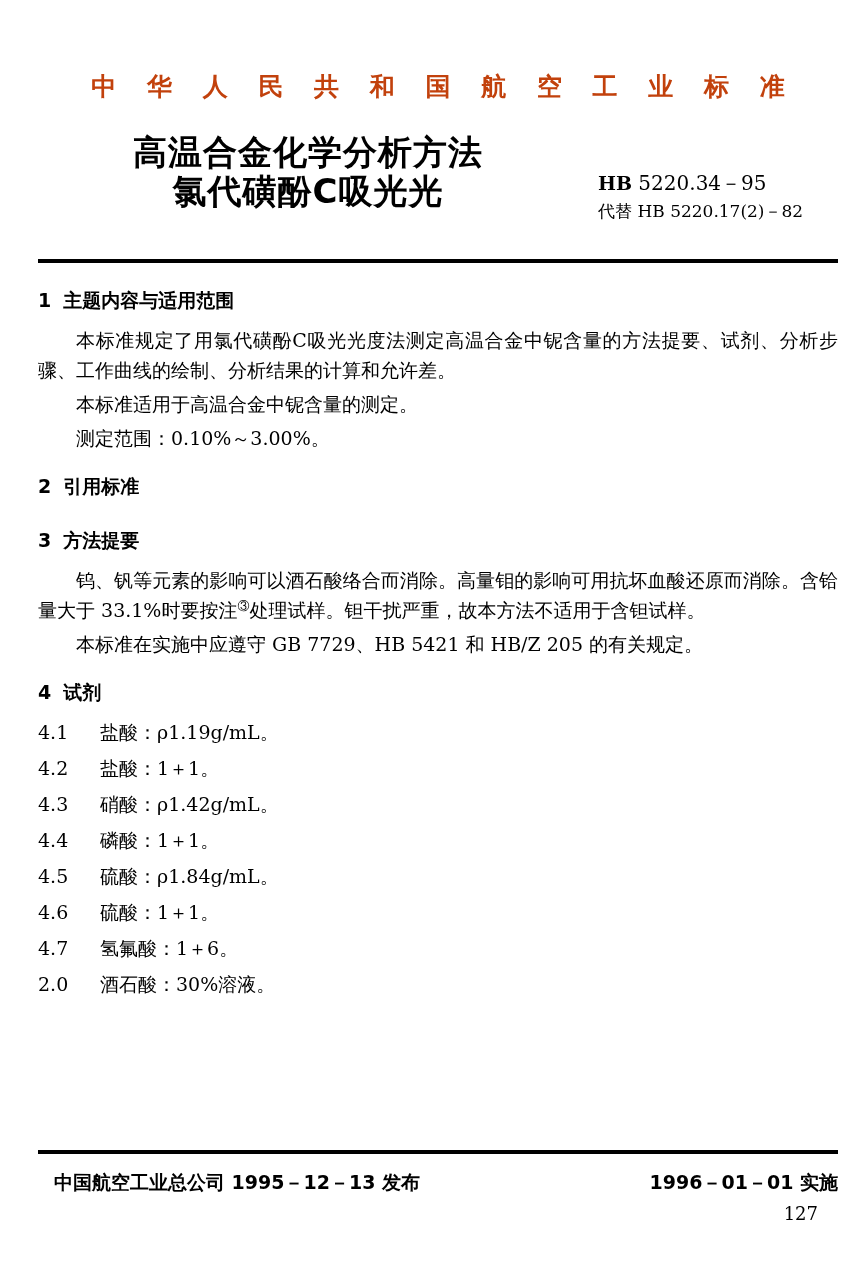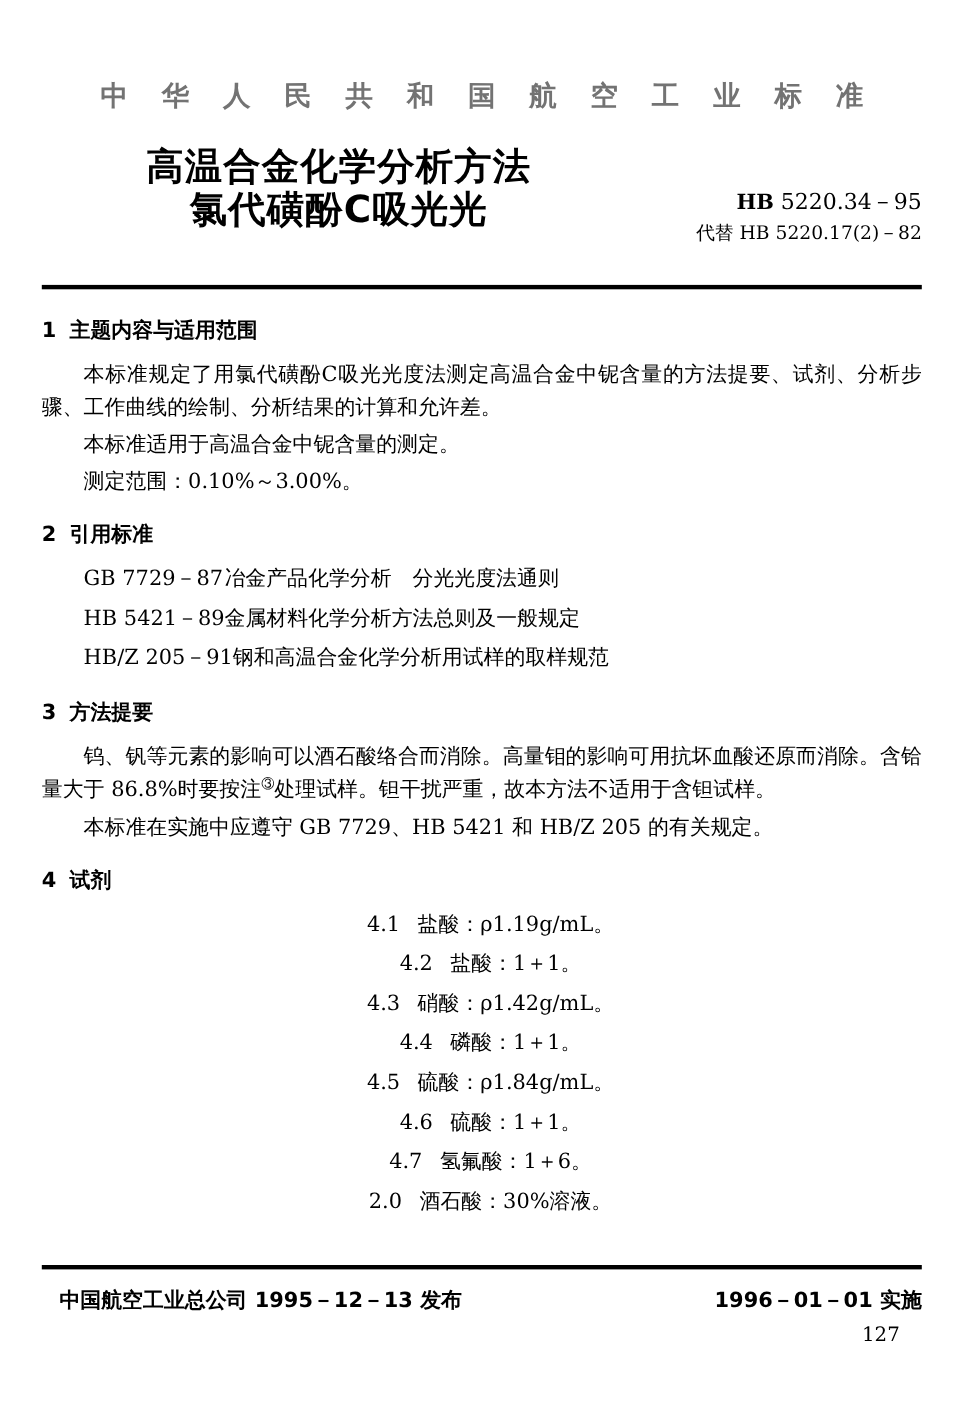--- a/index.html
+++ b/index.html
@@ -33,21 +33,21 @@
 
   
   .masthead {
     margin-top: 70px;
     text-align: center;
     font-family: "DejaVu Sans", "Liberation Sans", sans-serif;
     font-weight: bold;
     font-size: 25px;
     letter-spacing: 11px;
     text-indent: 11px;
-    color: #737373;
+    color: #c2410c;
   }
 
   
   .title-block {
     position: relative;
     margin-top: 30px;
     height: 118px;
   }
   .doc-title {
     position: absolute;
@@ -60,21 +60,21 @@
     font-size: 34px;
     line-height: 39px;
     letter-spacing: 1px;
   }
   .doc-title div { white-space: nowrap; }
   .std-ids {
     position: absolute;
     left: 560px;
     top: 36px;
     width: 240px;
-    text-align: right;
+    text-align: left;
     line-height: 28px;
   }
   .std-no {
     font-size: 20px;
     white-space: nowrap;
   }
   .std-no b {
     font-family: "DejaVu Serif", "Liberation Serif", serif;
     font-weight: bold;
     font-size: 19px;
@@ -139,21 +139,20 @@
     margin: 0;
     padding: 0;
     list-style: none;
   }
   .reagent-list li {
     margin: 0 0 6px 0;
     padding: 0;
     font-size: 19px;
     line-height: 30px;
     white-space: nowrap;
-    text-align: center;
   }
   .reagent-list li .rg-num {
     display: inline-block;
     width: 62px;
   }
   sup.note-ref {
     font-size: 12px;
     vertical-align: super;
     line-height: 0;
   }
@@ -227,32 +226,27 @@
       </h2>
       <p class="para">本标准规定了用氯代磺酚C吸光光度法测定高温合金中铌含量的方法提要、试剂、分析步骤、工作曲线的绘制、分析结果的计算和允许差。</p>
       <p class="para">本标准适用于高温合金中铌含量的测定。</p>
       <p class="para">测定范围：0.10%～3.00%。</p>
 
       <div class="sec-gap"></div>
 
       <h2 class="sec">
         <span class="num">2</span><span>引用标准</span>
       </h2>
-      <ul class="ref-list">
-        <li><span class="ref-code">GB 7729－87</span><span>冶金产品化学分析　分光光度法通则</span></li>
-        <li><span class="ref-code">HB 5421－89</span><span>金属材料化学分析方法总则及一般规定</span></li>
-        <li><span class="ref-code">HB/Z 205－91</span><span>钢和高温合金化学分析用试样的取样规范</span></li>
-      </ul>
 
       <div class="sec-gap"></div>
 
       <h2 class="sec">
         <span class="num">3</span><span>方法提要</span>
       </h2>
-      <p class="para"><span>钨、钒等元素的影响可以酒石酸络合而消除。高量钼的影响可用抗坏血酸还原而消除。含铪量大于 86.8%时要按注</span><sup class="note-ref">③</sup><span>处理试样。钽干扰严重，故本方法不适用于含钽试样。</span></p>
+      <p class="para"><span>钨、钒等元素的影响可以酒石酸络合而消除。高量钼的影响可用抗坏血酸还原而消除。含铪量大于 33.1%时要按注</span><sup class="note-ref">③</sup><span>处理试样。钽干扰严重，故本方法不适用于含钽试样。</span></p>
       <p class="para">本标准在实施中应遵守 GB 7729、HB 5421 和 HB/Z 205 的有关规定。</p>
 
       <div class="sec-gap"></div>
 
       <h2 class="sec">
         <span class="num">4</span><span>试剂</span>
       </h2>
       <ul class="reagent-list">
         <li><span class="rg-num">4.1</span><span>盐酸：ρ1.19g/mL。</span></li>
         <li><span class="rg-num">4.2</span><span>盐酸：1＋1。</span></li>

